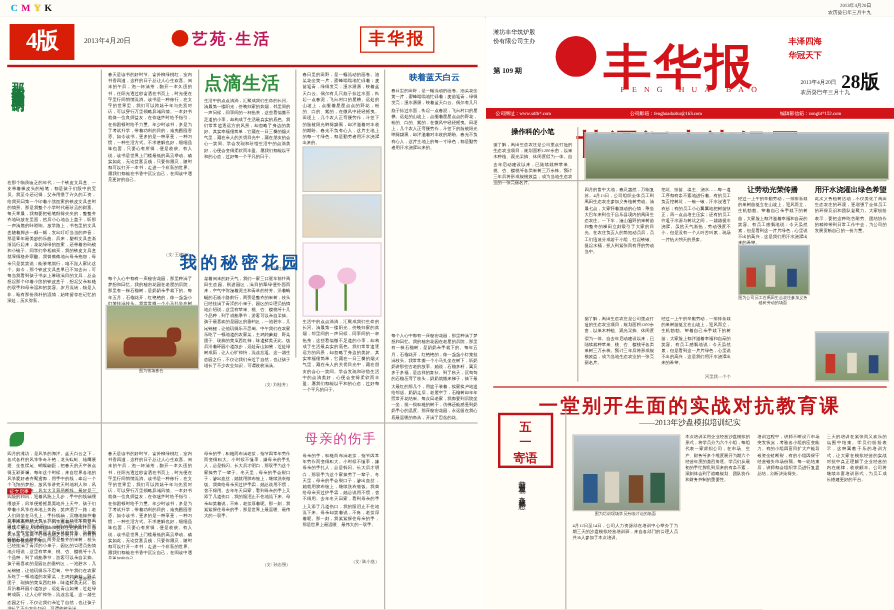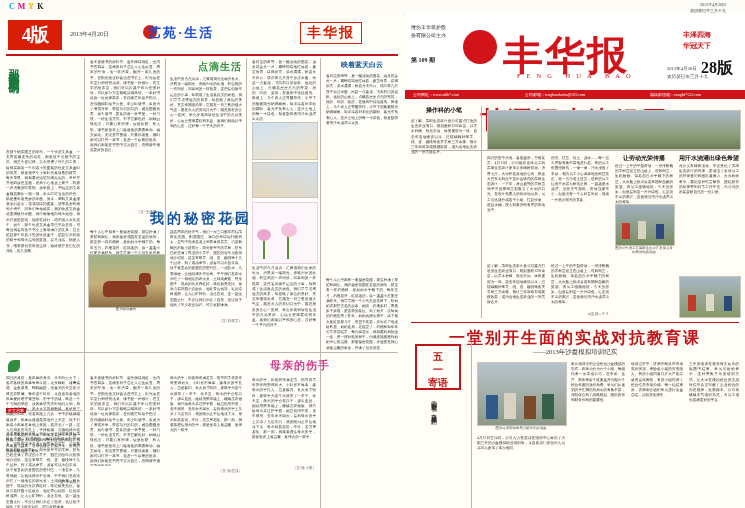--- a/index.html
+++ b/index.html
@@ -7,46 +7,46 @@
   #page{position:relative;width:745px;height:508px;background:#fdfcf7;overflow:hidden;}
   .cmyk{position:absolute;left:8px;top:2px;font-size:8px;letter-spacing:1px;font-weight:bold;}
   .cmyk span{padding:0 1px;}
   .c-c{color:#00a9e0}.c-m{color:#e6007e}.c-y{color:#ffd400;text-shadow:0 0 1px #999}.c-k{color:#111}
   .topbar{position:absolute;left:0;top:0;width:745px;height:14px;border-bottom:1px solid #d8d5cc;}
   
   #left{position:absolute;left:0;top:14px;width:404px;height:494px;background:#fffef9;}
   .pagenum{position:absolute;left:8px;top:6px;width:54px;height:30px;background:#d81e06;color:#fff;
            font-weight:bold;font-size:19px;text-align:center;line-height:30px;letter-spacing:-1px;}
   .leftdate{position:absolute;left:70px;top:16px;font-size:6px;color:#333;}
-  .masthead-mid{position:absolute;left:148px;top:10px;font-size:13px;color:#1d4ed8;font-weight:bold;letter-spacing:2px;}
+  .masthead-mid{position:absolute;left:160px;top:10px;font-size:13px;color:#be185d;font-weight:bold;letter-spacing:2px;}
   .masthead-logo{position:absolute;left:143px;top:11px;width:14px;height:14px;background:#d81e06;border-radius:50%;}
   .masthead-right{position:absolute;left:300px;top:8px;font-size:14px;color:#d81e06;font-weight:bold;letter-spacing:2px;
                   border:1px solid #d81e06;padding:1px 6px;}
   .rule{position:absolute;background:#b9b6ad;}
   .vrule{width:1px;}
   .hrule{height:1px;}
   .col{position:absolute;}
   .artbody{font-size:3.6px;line-height:5.2px;color:#2b2b2b;text-align:justify;
            word-break:break-all;overflow:hidden;}
   .byline{font-size:3.6px;color:#555;text-align:right;}
   .hl-script{color:#1c7a3e;font-weight:bold;}
   .bluettl{color:#14559e;font-weight:bold;}
-  .pinkttl{color:#d23c8e;font-weight:bold;margin-left:16px;}
+  .pinkttl{color:#d23c8e;font-weight:normal;}
   .greenttl{color:#2f8f3f;font-weight:bold;}
   .boxed{border:1px solid #c8c5bc;}
   .photo{background:#b9c6b0;position:absolute;overflow:hidden;}
   .cap{font-size:3.4px;color:#444;text-align:center;}
   
   #right{position:absolute;left:405px;top:14px;width:340px;height:494px;background:#fffdf6;}
   .nameplate{position:absolute;left:0;top:0;width:340px;height:74px;background:#fff;}
   .np-title{position:absolute;left:98px;top:14px;font-size:40px;font-weight:bold;color:#d2141a;letter-spacing:2px;
             font-family:"Liberation Serif",serif;}
   .np-sub{position:absolute;left:112px;top:58px;font-size:6.5px;color:#d2141a;letter-spacing:6px;}
   .np-left{position:absolute;left:6px;top:10px;font-size:5px;line-height:8px;color:#222;}
-  .np-right{position:absolute;left:278px;top:16px;font-size:7px;line-height:11px;color:#d2141a;font-weight:bold;}
+  .np-right{position:absolute;left:252px;top:16px;font-size:7px;line-height:11px;color:#d2141a;font-weight:bold;}
   .np-issue{position:absolute;left:296px;top:44px;font-size:16px;font-weight:bold;color:#111;}
   .np-date{position:absolute;left:262px;top:36px;font-size:4.6px;color:#333;}
   .np-bar{position:absolute;left:0;top:76px;width:340px;height:9px;background:#d2141a;color:#fff;font-size:4px;
           line-height:9px;}
   .np-bar span{position:absolute;}
   .headline{position:absolute;left:0;top:90px;width:340px;text-align:center;font-size:24px;font-weight:bold;color:#c0141a;
             letter-spacing:3px;}
   .subhead{position:absolute;left:0;top:122px;width:340px;text-align:center;font-size:8px;color:#222;letter-spacing:1px;}
   .headline2{position:absolute;left:0;width:340px;text-align:center;font-size:16px;font-weight:bold;color:#c0141a;letter-spacing:2px;}
   .subhead2{position:absolute;left:0;width:340px;text-align:center;font-size:6.5px;color:#333;}
@@ -90,21 +90,21 @@
       <div class="artbody" style="width:74px;height:330px;margin-top:4px;">在那个物质匮乏的年代，一个铁皮文具盒、一支带着橡皮头的铅笔，都是孩子们眼中的宝贝。我至今还记得，父亲用攒了许久的工资，给我买回第一个印着小熊图案的铁皮文具盒时的情景。那是我整个小学时代最珍贵的财富。每天早晨，我都要把铅笔削得尖尖的，整整齐齐地码放在里面，然后小心地合上盖子，听那一声清脆的咔嗒响。放学路上，书包里的文具盒随着脚步一颠一颠，发出叮叮当当的声音，那是童年最美妙的乐曲。后来，塑料文具盒渐渐流行起来，花花绿绿的图案，还带着密码锁和小镜子。同学们争相购买，我的铁皮文具盒就显得格外寒酸。我曾偷偷地向母亲抱怨，母亲只是笑笑说：能装笔就行，咱不跟人家比这个。如今，那个铁皮文具盒早已不知去向，可每当我看到孩子书桌上琳琅满目的文具，总会想起那个印着小熊的铁皮盒子，想起父亲粗糙的双手和母亲温和的笑容。岁月流转，物是人非，唯有那份质朴的温情，始终留存在记忆的深处，历久弥新。</div>
       <div class="byline" style="width:74px;">（文/ 李晓明）</div>
     </div>
 
     <div class="col" style="left:90px;top:46px;width:70px;">
       <div class="artbody" style="width:70px;height:150px;">春天是读书的好时节。窗外柳绿桃红，室内书香四溢，这样的日子总让人心生欢喜。周末的午后，泡一杯清茶，翻开一本久违的书，任阳光透过纱窗洒在书页上，时光便在字里行间悄悄流淌。读书是一种修行，在文字的世界里，我们可以跨越千年与先贤对话，可以穿行万里领略异域风情。一本好书就像一位良师益友，在你迷茫时给予指引，在你困顿时给予力量。年少时读书，多是为了考试升学，带着功利的目的，难免囫囵吞枣。如今读书，更多的是一种享受，一种习惯，一种生活方式。不求甚解也好，细细品味也罢，只要心有所得，便是收获。有人说，读书是世界上门槛最低的高贵举动。确实如此，无论贫富贵贱，只要你愿意，随时都可以打开一本书，走进一个崭新的世界。愿我们都能在书香中沉淀自己，在阅读中遇见更好的自己。</div>
       <div class="byline" style="width:70px;">（文/ 王建国）</div>
     </div>
 
     <div class="col" style="left:170px;top:46px;width:72px;">
-      <div class="greenttl" style="font-size:10px;text-align:right;letter-spacing:1px;">点滴生活</div>
+      <div class="greenttl" style="font-size:15px;text-align:left;letter-spacing:1px;">点滴生活</div>
       <div class="artbody" style="width:72px;height:140px;margin-top:3px;">生活中的点点滴滴，汇聚成我们生命的长河。清晨第一缕阳光，傍晚归家的炊烟，邻里间的一声问候，同事间的一杯热茶，这些看似微不足道的小事，却构成了生活最真实的底色。我们常常追逐远方的风景，却忽略了身边的美好。其实幸福很简单，它藏在一日三餐的烟火气里，藏在亲人的关切目光中，藏在朋友的会心一笑间。学会发现和珍惜生活中的点滴美好，心便会变得柔软而丰盈。愿我们都能以平和的心态，过好每一个平凡的日子。</div>
       <div class="byline" style="width:72px;">（文/ 张红梅）</div>
     </div>
 
     <div class="col" style="left:252px;top:46px;width:64px;">
       <div class="artbody" style="width:64px;height:120px;">春日里的田野，是一幅流动的画卷。油菜花金黄一片，蜜蜂嗡嗡地忙碌着；麦苗返青，绿得发亮；溪水潺潺，映着蓝天白云。偶尔有几只燕子掠过水面，衔起一点春泥，飞向村口的屋檐。远处的山坡上，点缀着星星点点的野花，粉的、白的、紫的，在微风中轻轻摇曳。田埂上，几个农人正弯腰劳作，斗笠下的脸被阳光晒得黝黑，却洋溢着对丰收的期盼。春光不负有心人，这片土地上的每一寸绿色，都是勤劳者用汗水浇灌出来的。</div>
       <div class="byline" style="width:64px;">（文/ 周文秀）</div>
     </div>
 
     <div class="photo boxed" style="left:252px;top:108px;width:64px;height:36px;background:linear-gradient(160deg,#cfe3f2,#f3e2c8);"></div>

